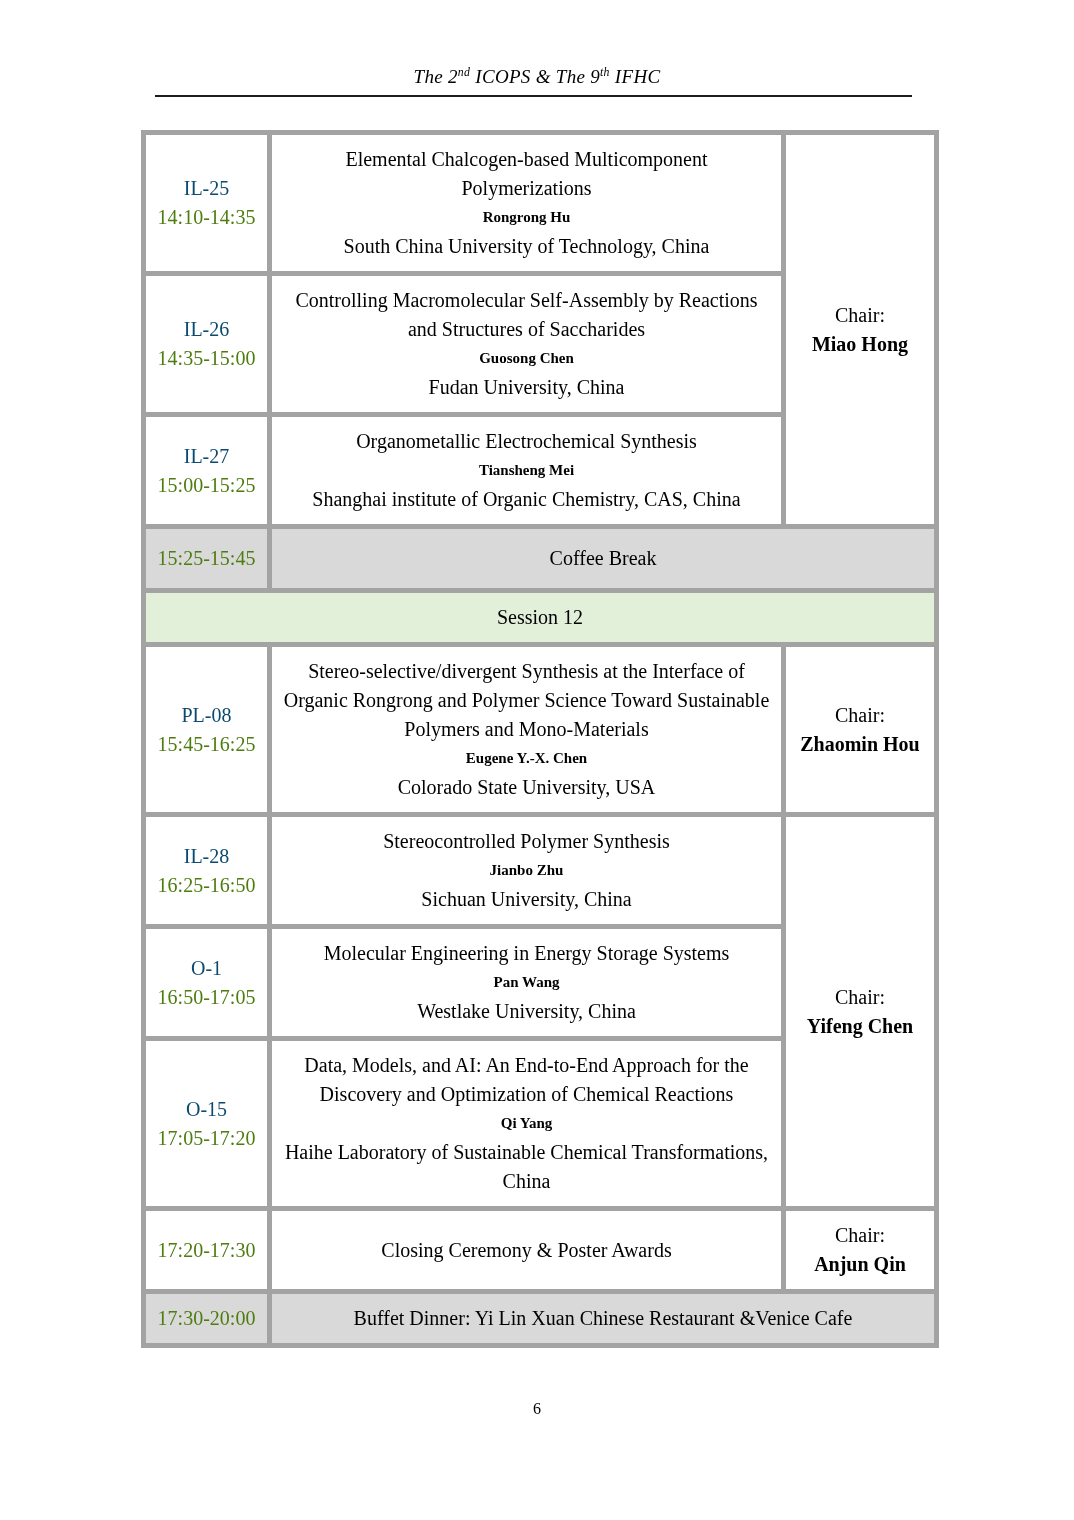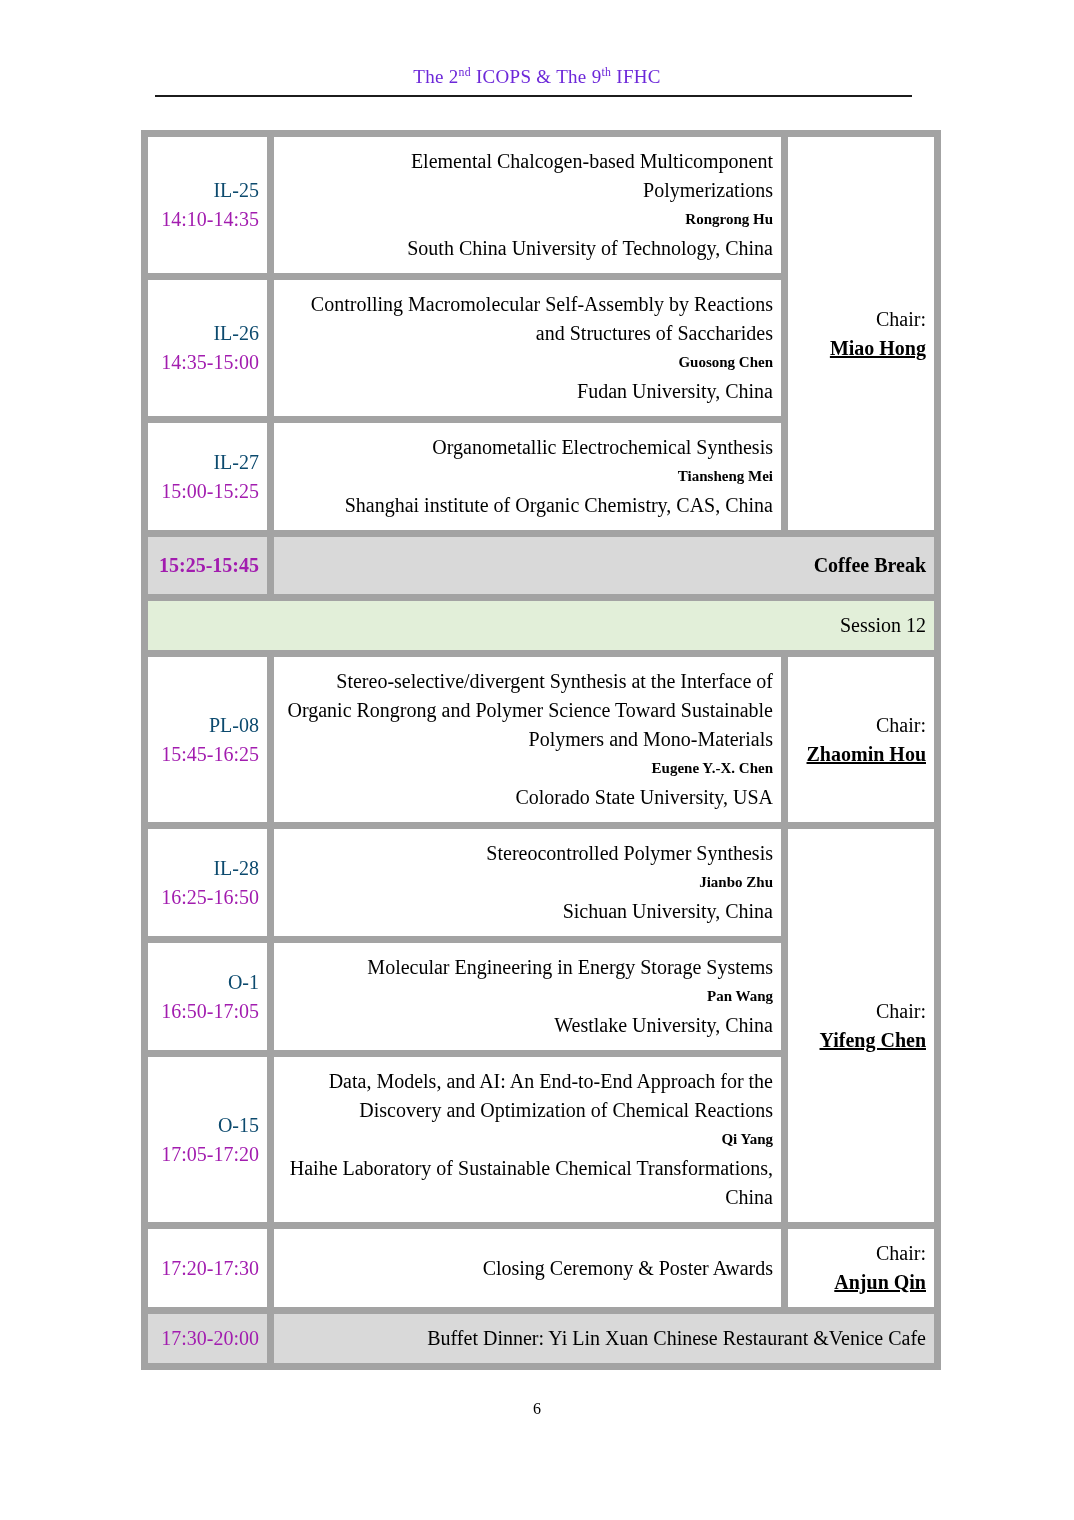--- a/index.html
+++ b/index.html
@@ -11,22 +11,23 @@
     font-family: "Liberation Serif", "DejaVu Serif", serif;
     color: #000000;
   }
 
   
   .page-header {
     padding-top: 66px;
     text-align: center;
   }
   .header-title {
+    font-style: italic;
     font-size: 19px;
-    color: #6d28d9;
+    color: #000000;
     letter-spacing: 0.3px;
   }
   .header-title sup {
     font-size: 0.62em;
     vertical-align: super;
     line-height: 0;
   }
   .header-rule {
     width: 757px;
     margin: 7px auto 0 155px;
@@ -39,41 +40,41 @@
     position: absolute;
     left: 141px;
     top: 130px;
   }
   table.schedule {
     border-collapse: collapse;
     table-layout: fixed;
     width: 793px;
   }
   table.schedule td {
-    border: 7px solid #a3a3a3;
+    border: 5px solid #a3a3a3;
     vertical-align: middle;
-    text-align: right;
+    text-align: center;
     font-size: 20px;
     line-height: 29px;
     padding: 10px 8px;
     overflow: hidden;
   }
   col.c-time    { width: 126px; }
   col.c-content { width: 514px; }
   col.c-chair   { width: 153px; }
 
   .code { color: #0c4a6e; }
-  .time { color: #a21caf; }
+  .time { color: #4d7c0f; }
   .speaker { font-weight: bold; font-size: 15px; }
-  .chair-name { font-weight: bold; text-decoration: underline; }
+  .chair-name { font-weight: bold; }
 
   tr.r-il25   td { height: 112px; }
   tr.r-il26   td { height: 117px; margin-top: 24px; }
   tr.r-il27   td { height: 88px;  }
-  tr.r-coffee td { height: 64px; font-weight: bold;  }
+  tr.r-coffee td { height: 64px;  }
   tr.r-session td{ height: 54px;  }
   tr.r-pl08   td { height: 144px; }
   tr.r-il28   td { height: 88px;  }
   tr.r-o14    td { height: 88px;  }
   tr.r-o15    td { height: 143px; }
   tr.r-closing td{ height: 53px;  }
   tr.r-buffet td { height: 54px; border-radius: 6px;  }
 
   td.band-gray  { background: #d9d9d9; }
   td.band-green { background: #e2efd9; }

